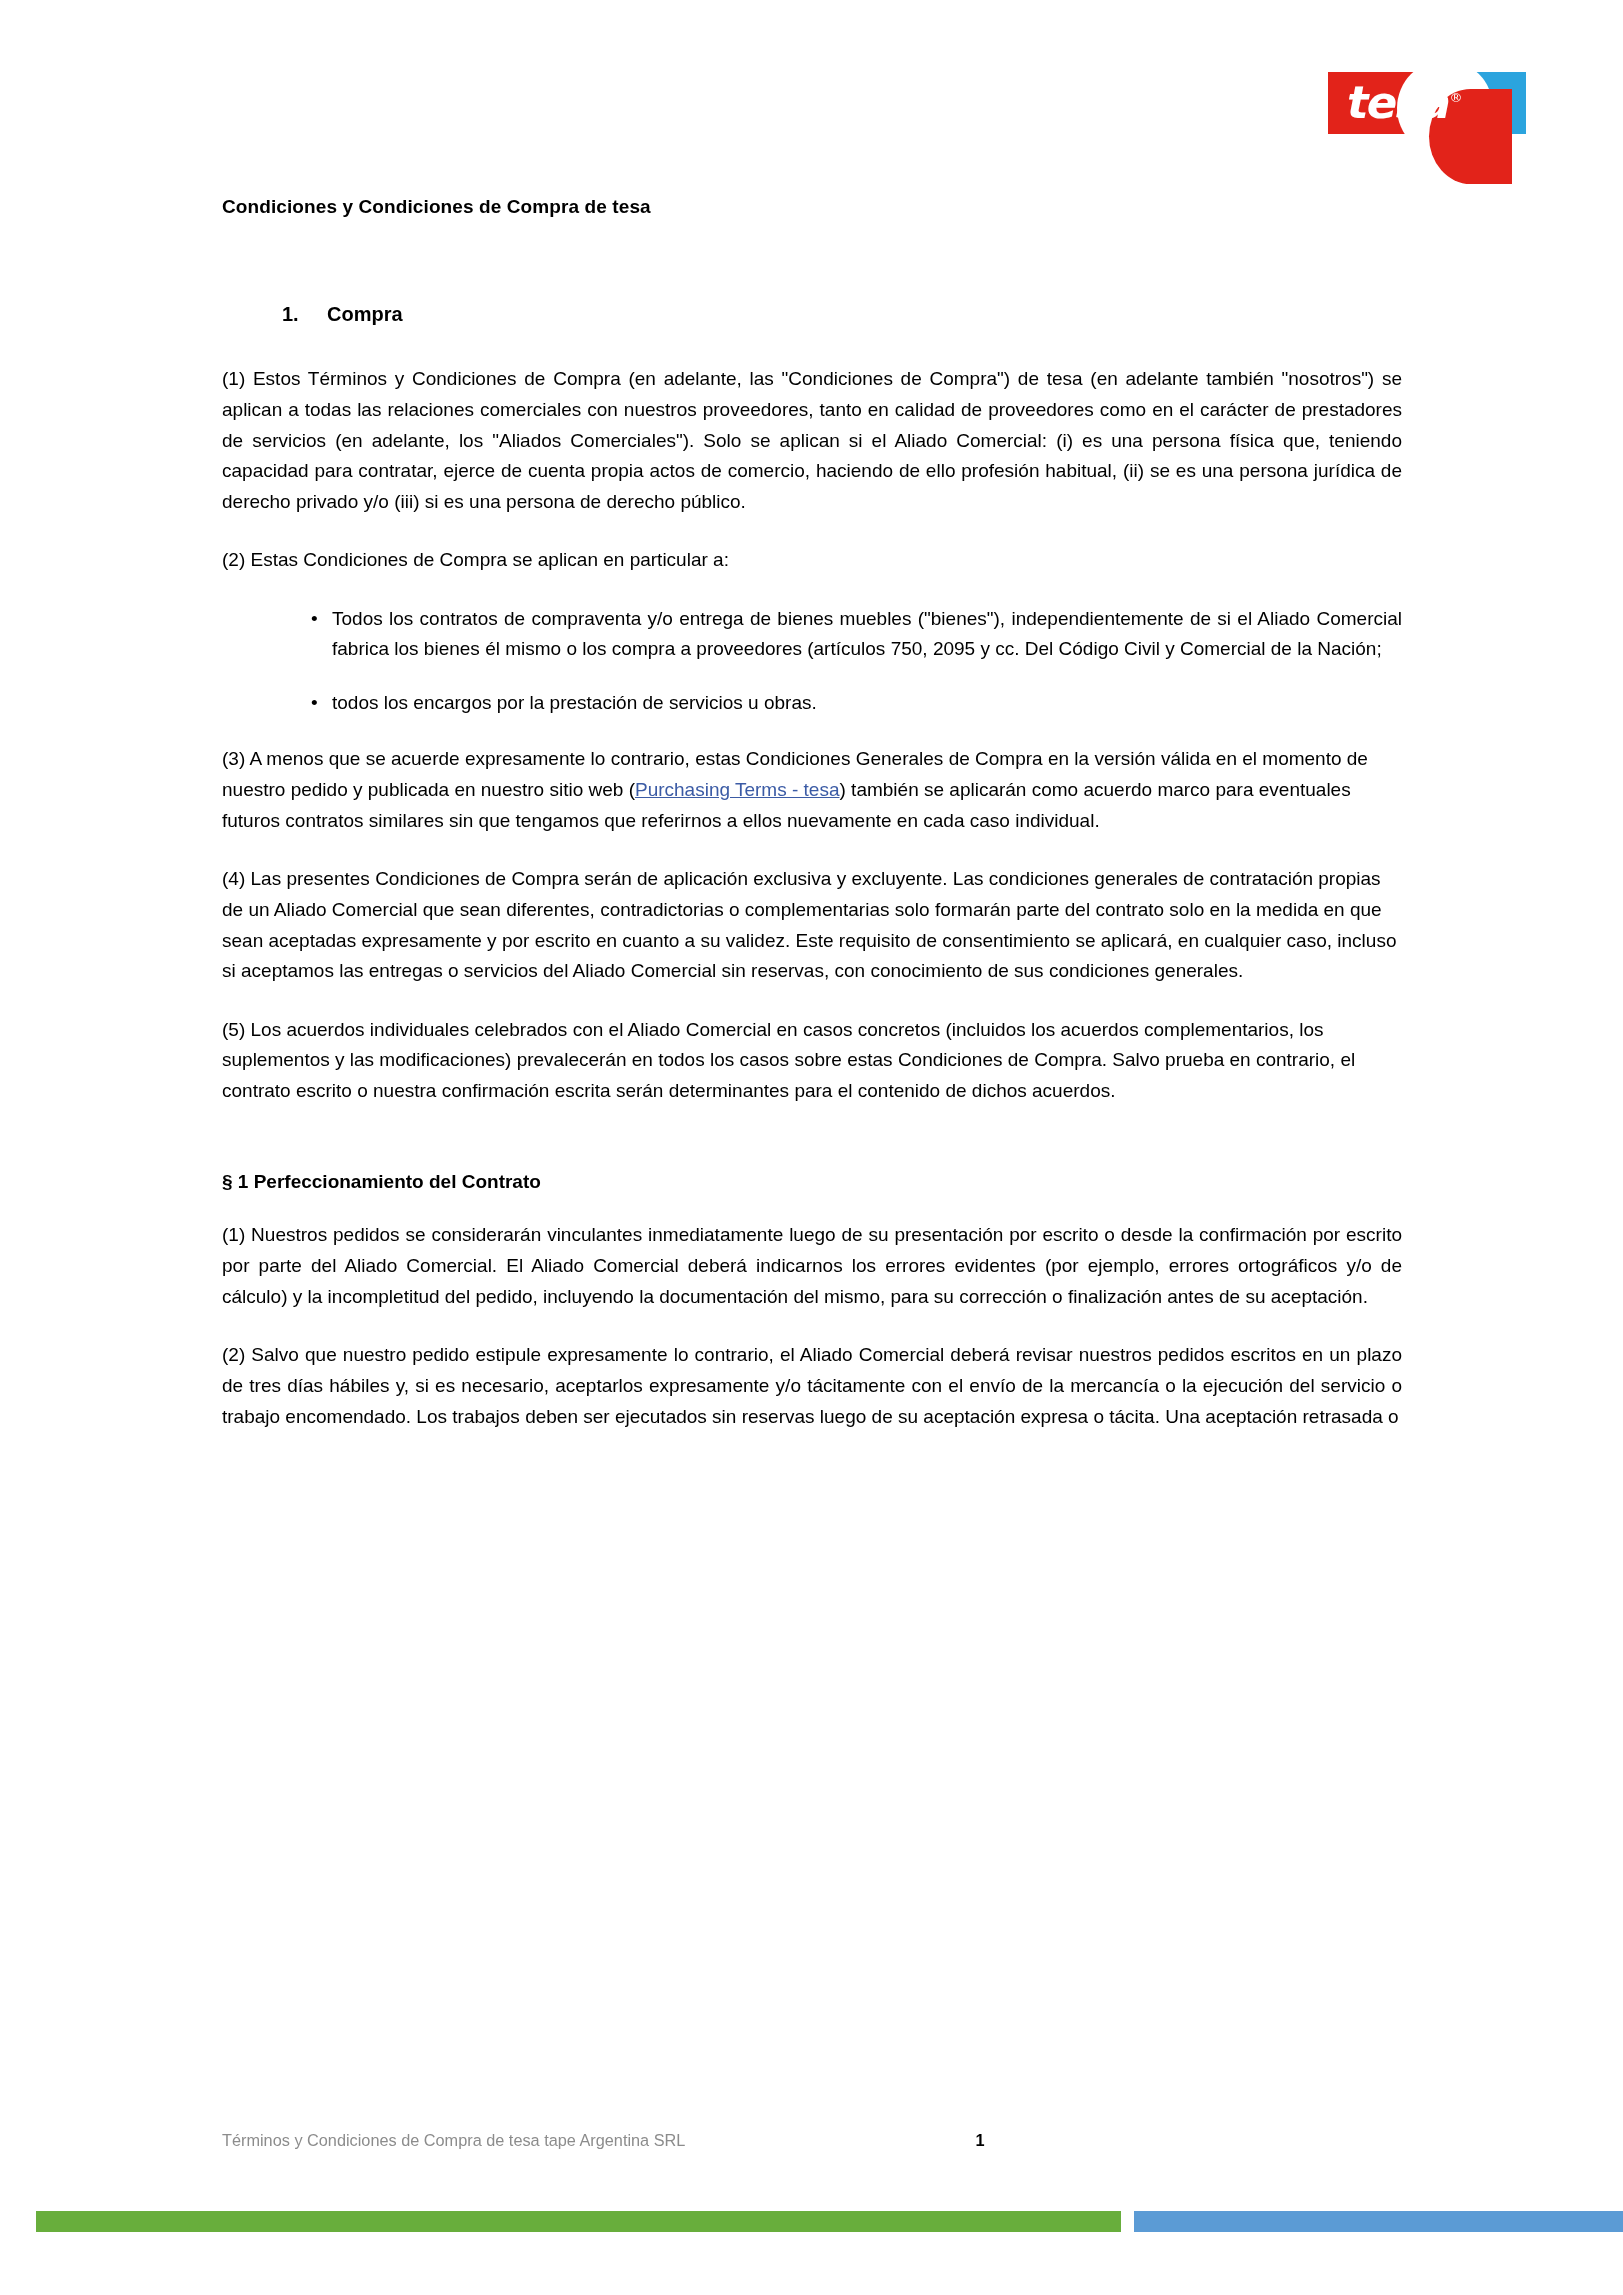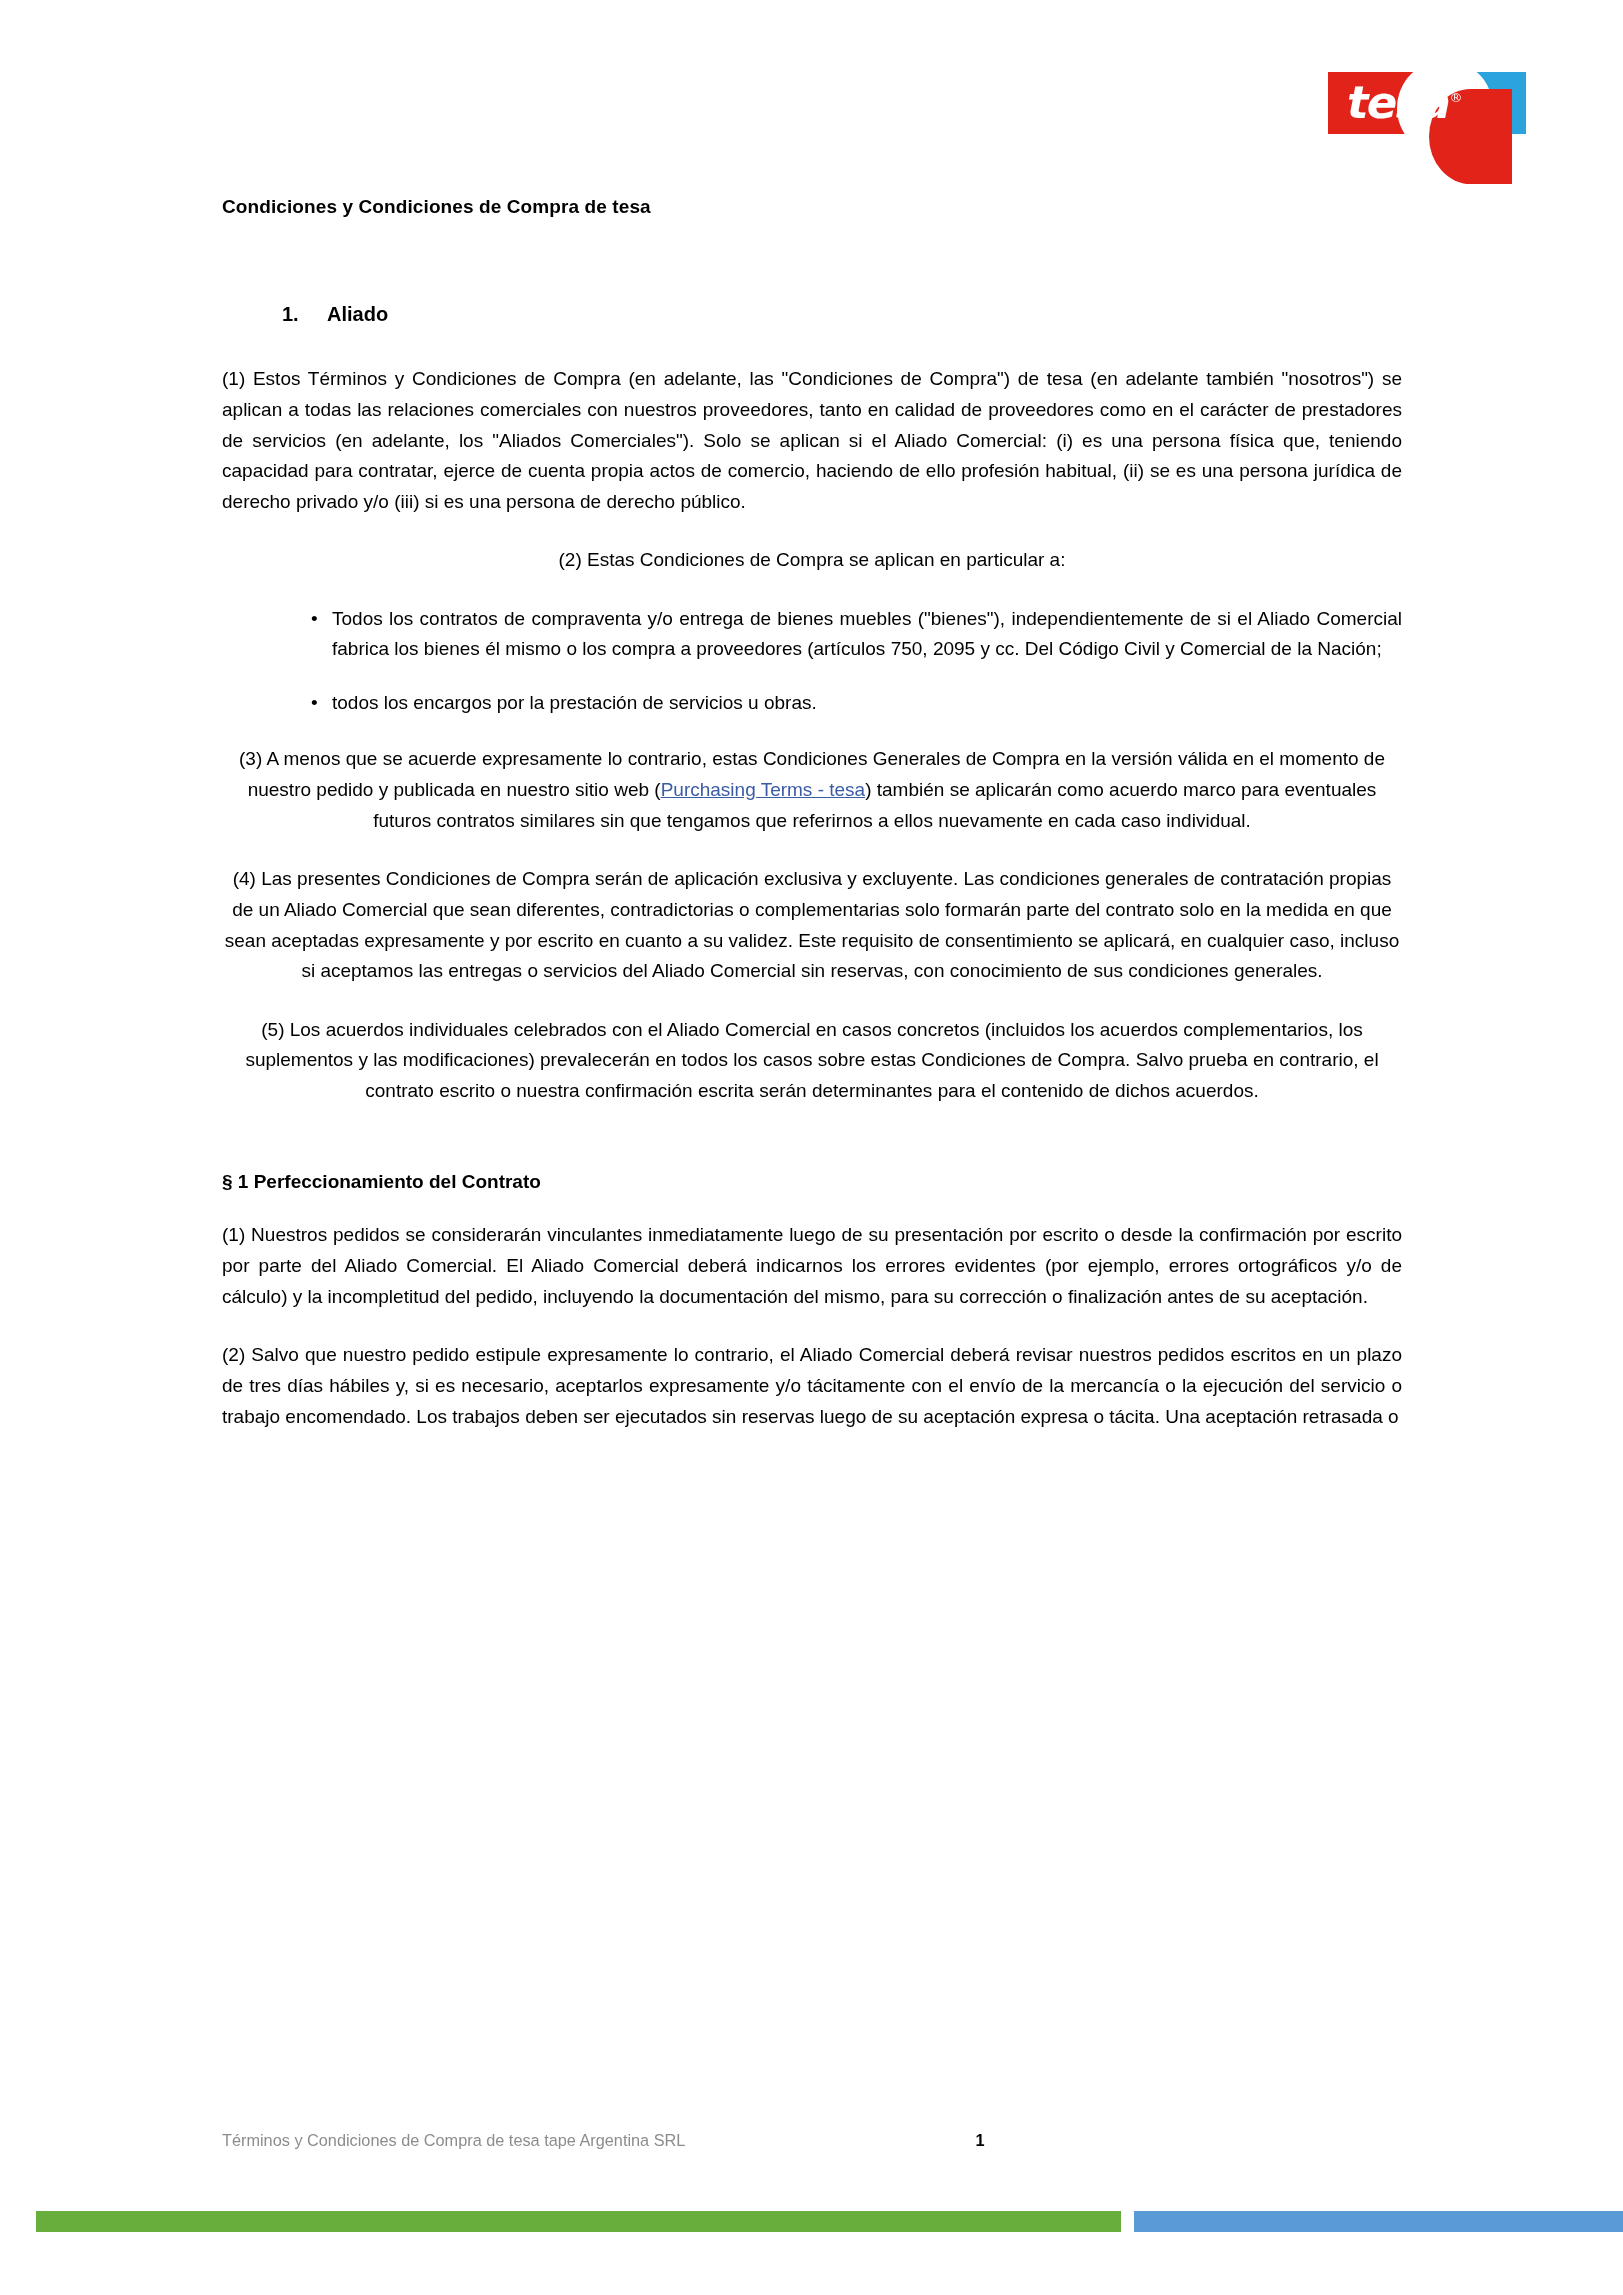--- a/index.html
+++ b/index.html
@@ -113,21 +113,21 @@
   }
   .numbered-heading .num {
     width: 45px;
     flex: 0 0 45px;
   }
 
   p.para {
     margin: 0 0 27.5px 0;
     font-size: 19px;
     line-height: 1.62;
-    text-align: center;
+    text-align: left;
   }
   p.para.justify {
     text-align: justify;
   }
 
   ul.bullets {
     list-style: none;
     margin: 0 0 26px 0;
     padding: 0;
   }
@@ -206,21 +206,21 @@
     <div class="logo-swoosh2"></div>
     <div class="logo-text"><span>tesa</span><span class="logo-reg">®</span></div>
   </div>
 
   <div class="doc-title">Condiciones y Condiciones de Compra de tesa</div>
 
   <div class="content">
 
     <div class="numbered-heading">
       <span class="num">1.</span>
-      <span>Aliado</span>
+      <span>Compra</span>
     </div>
 
     <p class="para justify">(1) Estos Términos y Condiciones de Compra (en adelante, las "Condiciones de Compra") de tesa (en adelante también "nosotros") se aplican a todas las relaciones comerciales con nuestros proveedores, tanto en calidad de proveedores como en el carácter de prestadores de servicios (en adelante, los "Aliados Comerciales"). Solo se aplican si el Aliado Comercial: (i) es una persona física que, teniendo capacidad para contratar, ejerce de cuenta propia actos de comercio, haciendo de ello profesión habitual, (ii) se es una persona jurídica de derecho privado y/o (iii) si es una persona de derecho público.</p>
 
     <p class="para">(2) Estas Condiciones de Compra se aplican en particular a:</p>
 
     <ul class="bullets">
       <li class="justify">
         <span class="bullet-dot">•</span>
         <span>Todos los contratos de compraventa y/o entrega de bienes muebles ("bienes"), independientemente de si el Aliado Comercial fabrica los bienes él mismo o los compra a proveedores (artículos 750, 2095 y cc. Del Código Civil y Comercial de la Nación;</span>

